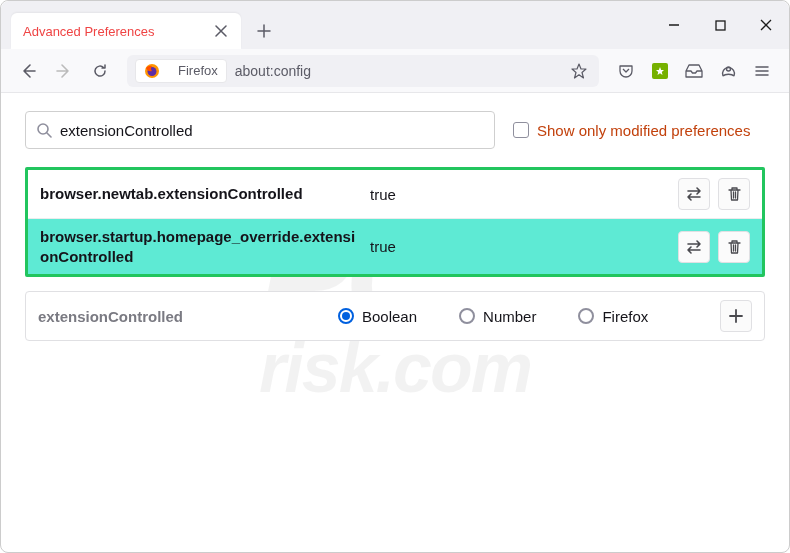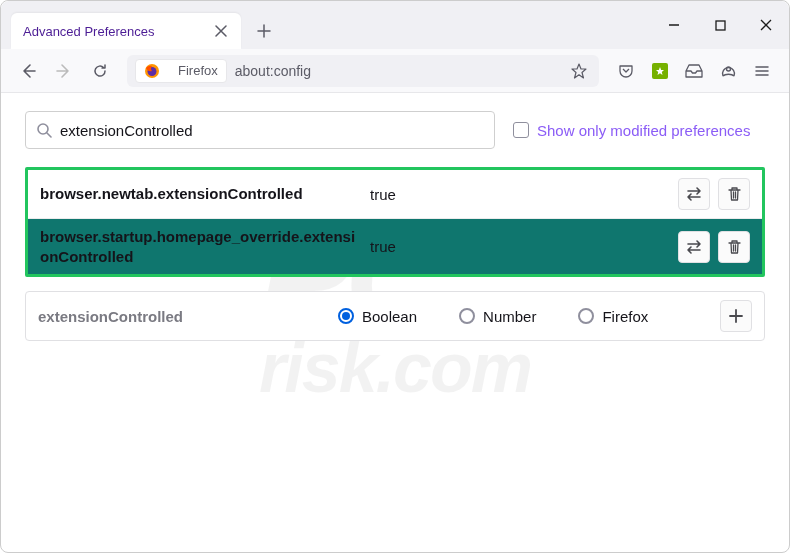--- a/index.html
+++ b/index.html
@@ -38,21 +38,21 @@
     }
     .tabs-area { display:flex; flex:1; align-items:flex-end; height:100%; padding-left:10px; padding-top:8px;}
     .tab {
       height: 36px;
       background: #fff;
       border-radius: 6px 6px 0 0;
       display: flex;
       align-items: center;
       padding: 0 12px;
       font-size: 13px;
-      color: #4c1d95;
+      color: #ef4444;
       min-width: 230px;
       justify-content: space-between;
       box-shadow: 0 -1px 2px rgba(0,0,0,0.05);
     }
     .tab .close { width:16px; height:16px; display:flex; align-items:center; justify-content:center; color:#5b5b66; cursor:pointer;}
     .newtab-btn {
       width: 30px; height: 30px;
       display:flex; align-items:center; justify-content:center;
       color:#5b5b66; margin-left:8px; margin-bottom:3px;
       border-radius:4px; cursor:pointer;
@@ -120,39 +120,39 @@
       padding:0 10px;
       gap:8px;
       background:#fff;
     }
     .search-box input {
       border:none; outline:none; flex:1;
       font-size:15px; color:#15141a;
       background:transparent;
     }
     .search-icon { color:#8f8f9d; }
-    .filter-check { display:flex; align-items:center; gap:8px; font-size:15px; color:#8b5cf6;}
+    .filter-check { display:flex; align-items:center; gap:8px; font-size:15px; color:#c2410c;}
     .filter-check .cbox {
       width:16px; height:16px; border:1.5px solid #8f8f9d; border-radius:3px; background:#fff; cursor:pointer;
     }
     
     .prefs {
       border:3px solid #22c55e;
       border-radius:2px;
       overflow:hidden;
       background:#fff;
     }
     .pref-row {
       display:flex; align-items:center;
       min-height:46px;
       padding: 8px 12px;
       border-bottom:1px solid #ececec;
       gap:10px;
     }
-    .pref-row.striped { background:#0f766e; }
+    .pref-row.striped { background:#5eead4; }
     .pref-row:last-child { border-bottom:none;}
     .pref-name {
       flex: 0 0 320px;
       font-size:15px;
       font-weight:700;
       color:#15141a;
       word-break:break-all;
       line-height:1.3;
     }
     .pref-value {

